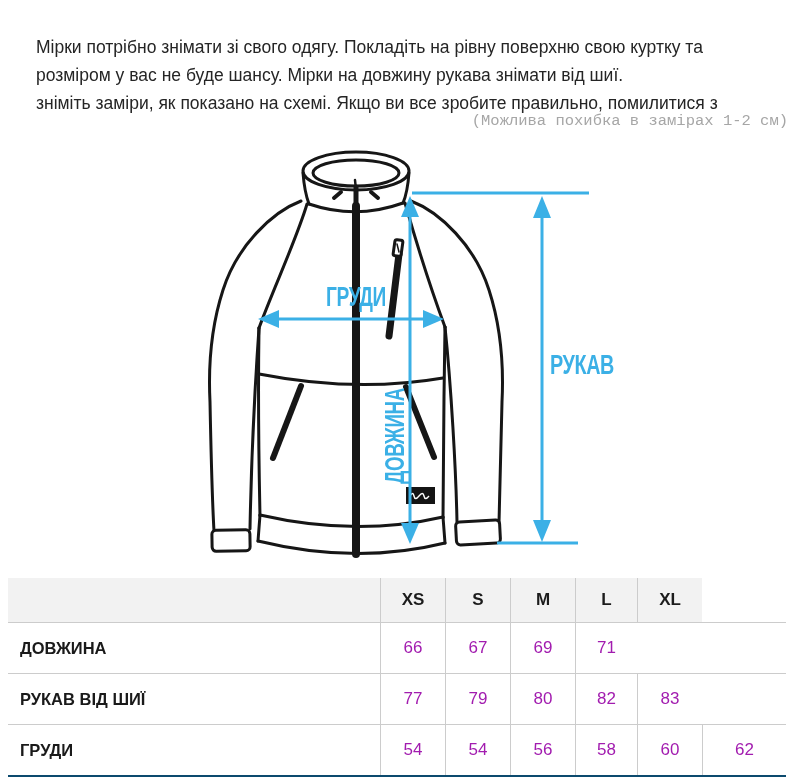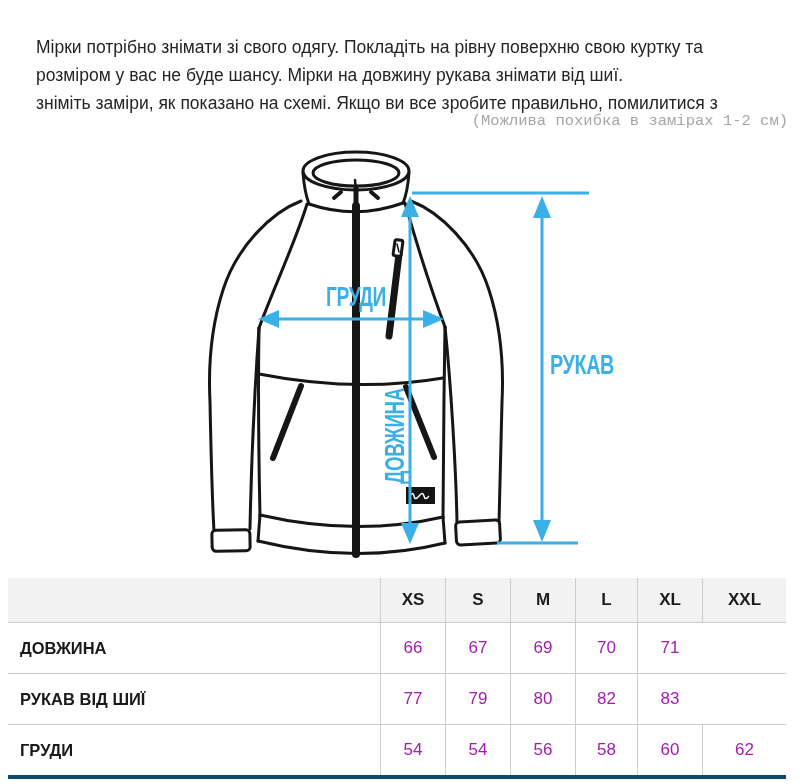--- a/index.html
+++ b/index.html
@@ -21,21 +21,21 @@
   .jacket-fill{fill:#ffffff;stroke:#161616;stroke-width:3;}
   .zip{stroke:#161616;stroke-linecap:round;}
   .meas{stroke:#3bb0e6;stroke-width:3;fill:none;}
   .meas-head{fill:#3bb0e6;stroke:none;}
   .meas-label{
     font-family:"Liberation Sans", sans-serif;font-weight:bold;
     fill:#3bb0e6;font-size:27px;letter-spacing:-0.5px;
   }
   .size-table{
     position:absolute;top:578px;left:8px;width:778px;
-    border-bottom:4px solid #0c4a6e;
+    border-bottom:2px solid #0c4a6e;
   }
   .trow{display:grid;grid-template-columns:372px 65px 65px 65px 62px 65px 84px;}
   .trow.thead{height:44px;}
   .trow.tbody{height:50px;border-top:1px solid #cccccc;}
   .cell{display:flex;align-items:center;justify-content:center;}
   .cell.head{background:#f2f2f2;font-weight:bold;font-size:17px;color:#1c1c1c;}
   .cell.vcell{border-left:1px solid #cccccc;}
   .cell.label-cell{justify-content:flex-start;padding-left:12px;font-weight:bold;font-size:16.5px;color:#1a1a1a;}
   .cell.val{font-size:17px;color:#a21caf;font-weight:normal;}
 </style>
@@ -132,28 +132,26 @@
 </div>
 
 <div class="size-table" id="size-table">
     <div class="trow thead">
       <div class="cell label-cell head"></div>
       <div class="cell vcell head">XS</div>
       <div class="cell vcell head">S</div>
       <div class="cell vcell head">M</div>
       <div class="cell vcell head">L</div>
       <div class="cell vcell head">XL</div>
-      <div class="cell vcell head">XXL</div>
     </div>
     <div class="trow tbody">
       <div class="cell label-cell">ДОВЖИНА</div>
       <div class="cell vcell val">66</div>
       <div class="cell vcell val">67</div>
       <div class="cell vcell val">69</div>
-      <div class="cell vcell val">70</div>
       <div class="cell vcell val">71</div>
     </div>
     <div class="trow tbody">
       <div class="cell label-cell">РУКАВ ВІД ШИЇ</div>
       <div class="cell vcell val">77</div>
       <div class="cell vcell val">79</div>
       <div class="cell vcell val">80</div>
       <div class="cell vcell val">82</div>
       <div class="cell vcell val">83</div>
     </div>

